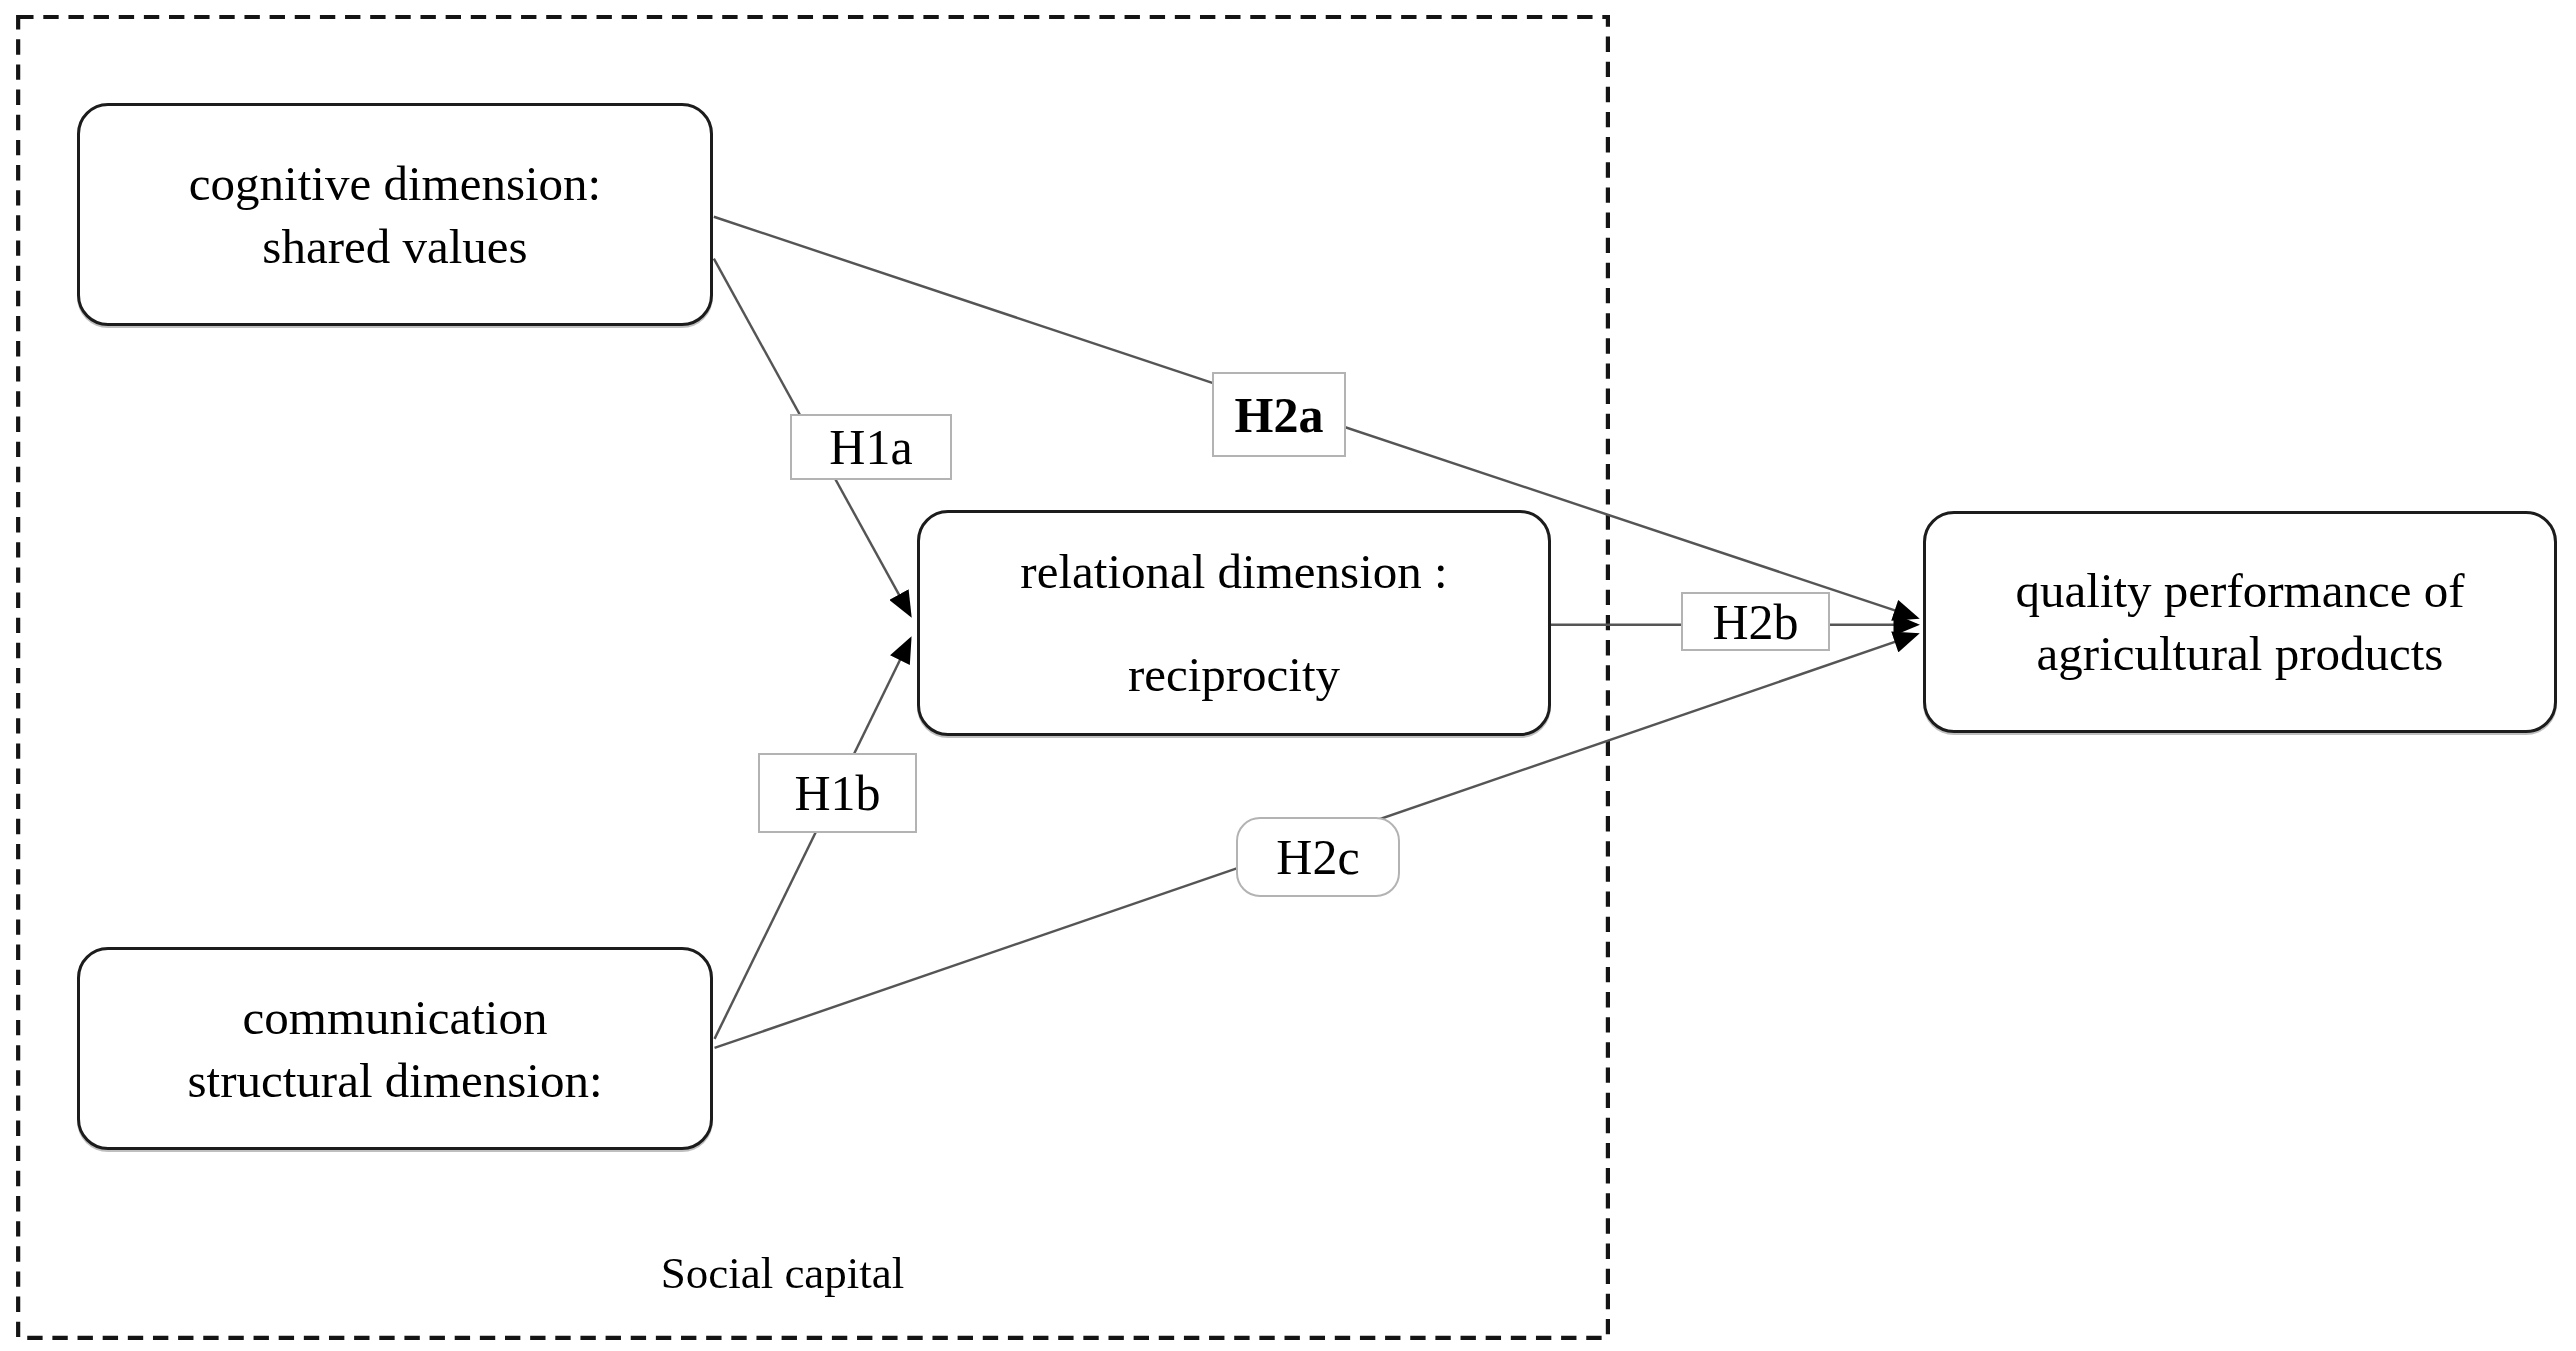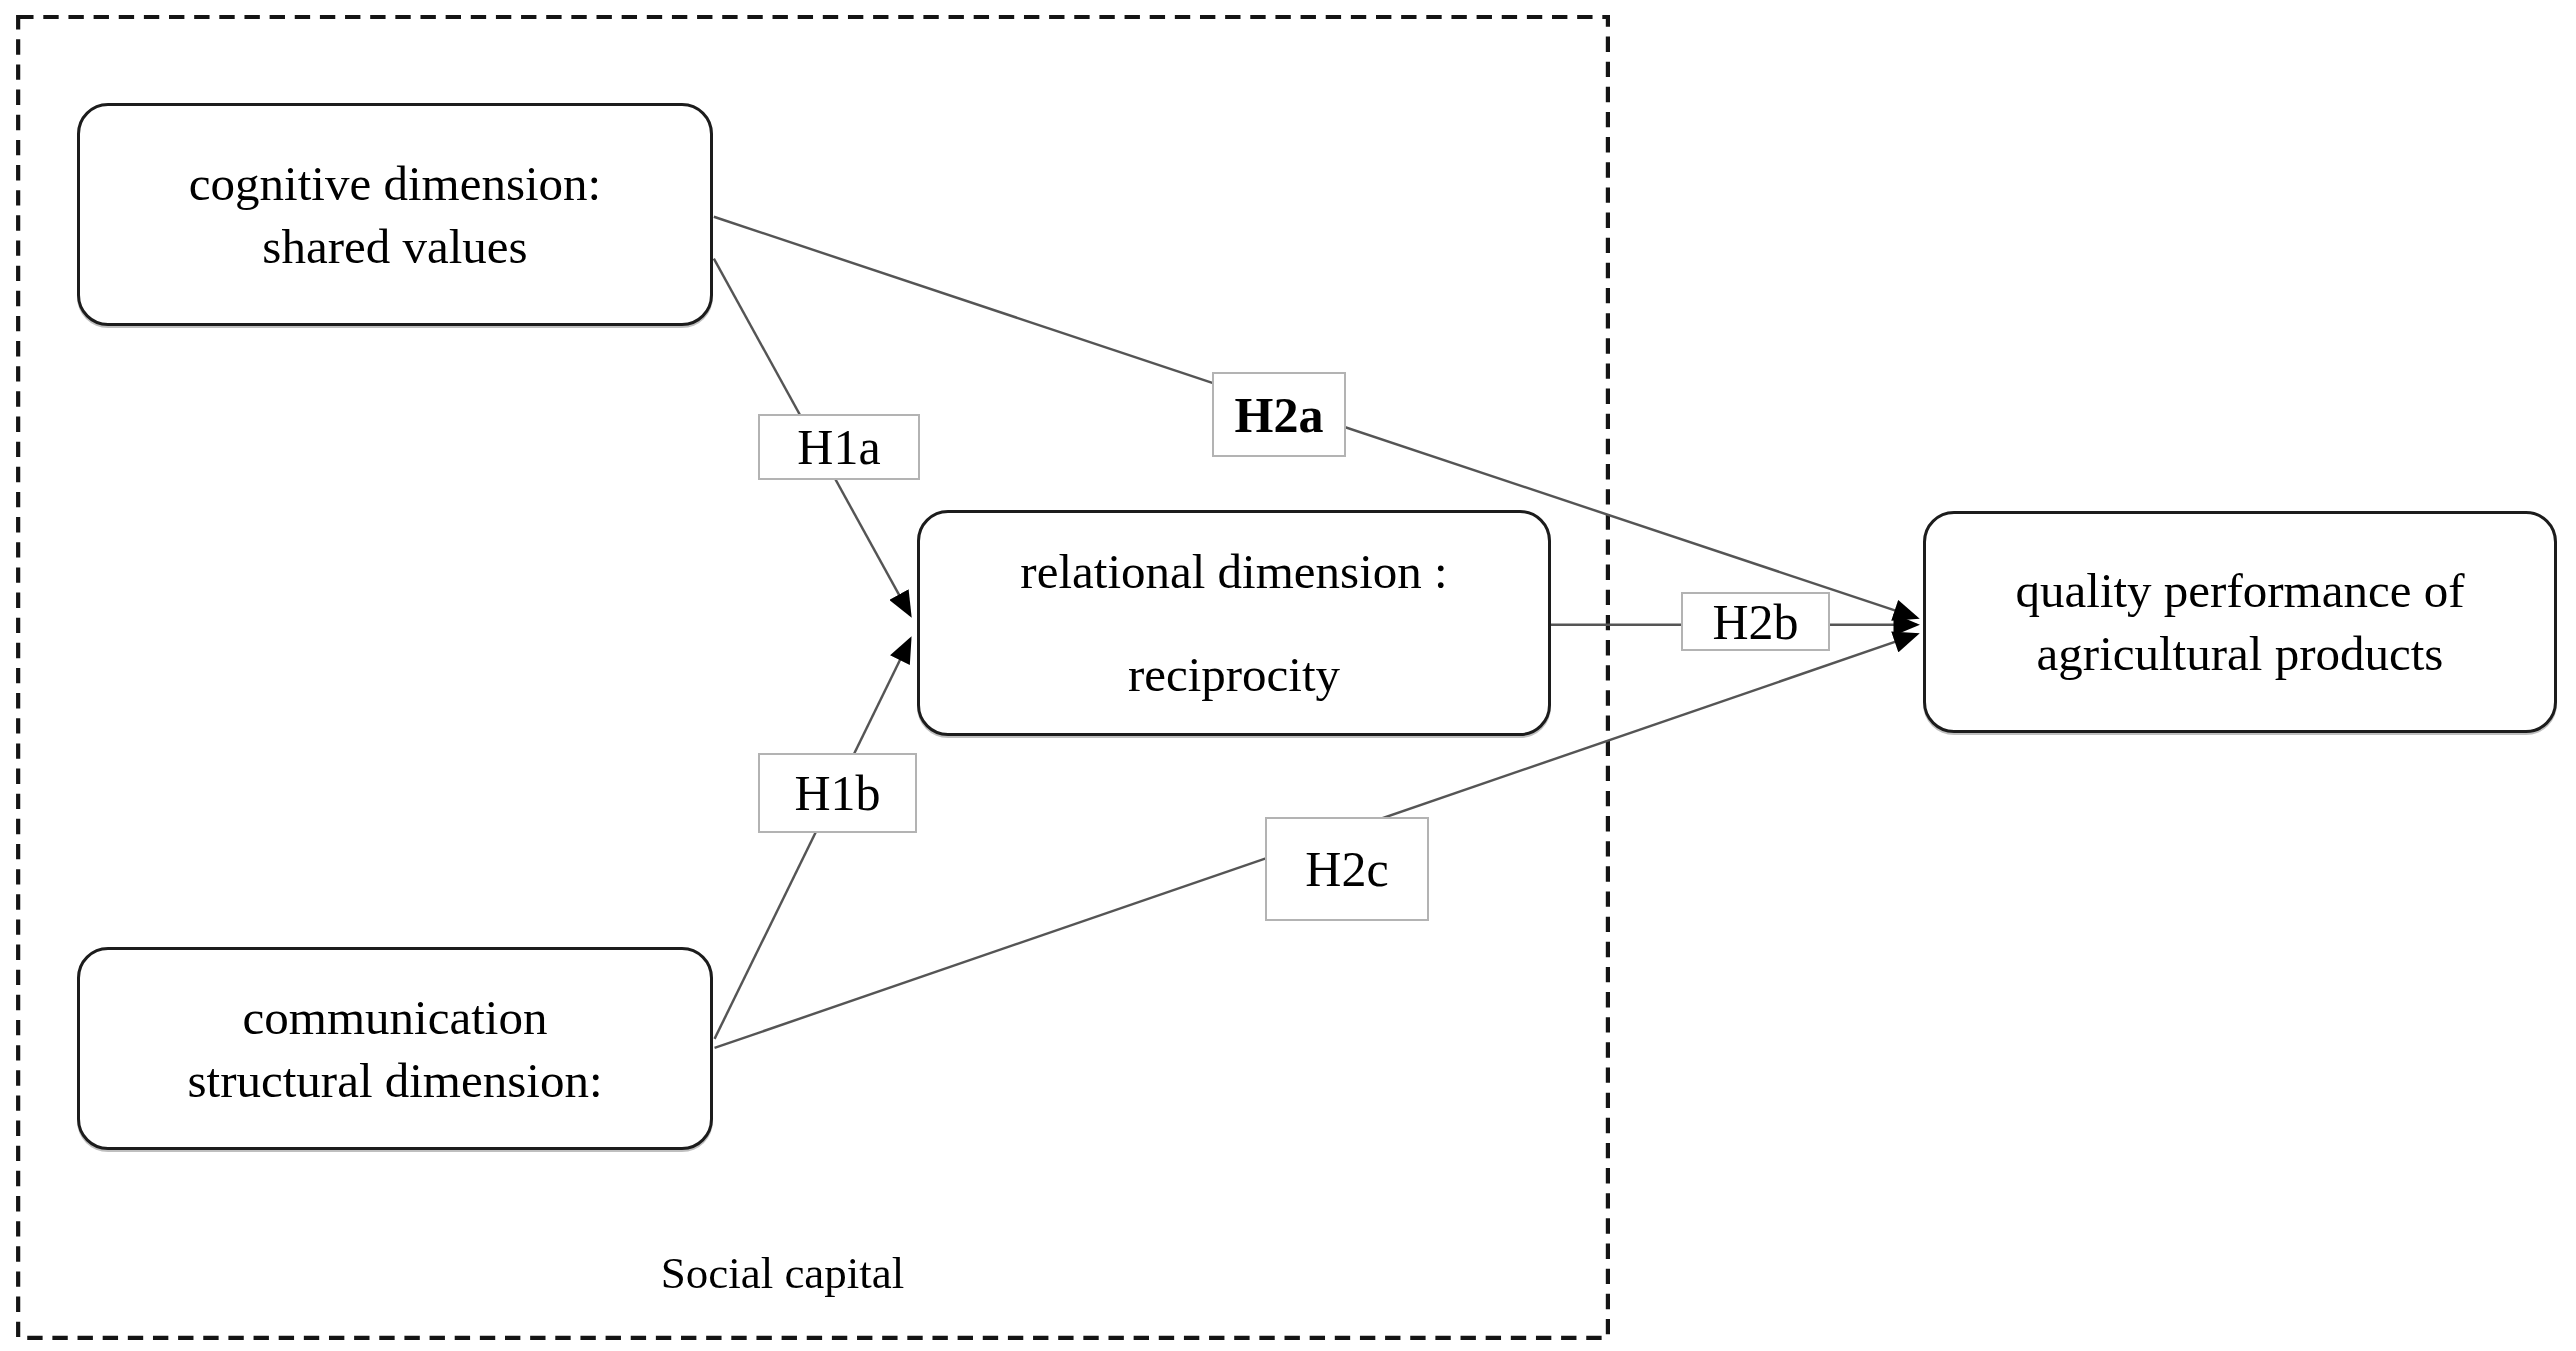--- a/index.html
+++ b/index.html
@@ -53,25 +53,25 @@
     font-size: 45px;
     line-height: 63px;
     white-space: nowrap;
   }
   
   #node-cognitive  { left: 77px;  top: 103px;  width: 636px; height: 223px; }
   #node-structural { left: 77px;  top: 947px; width: 636px; height: 203px; }
   #node-relational { left: 917px; top: 510px;  width: 634px; height: 226px; gap: 40px; }
   #node-quality    { left: 1923px; top: 511px;  width: 634px; height: 222px; }
   
-  #label-h1a { left: 758px; top: 414px;  width: 162px; height: 66px;  }
+  #label-h1a { left: 790px; top: 414px;  width: 162px; height: 66px;  }
   #label-h1b { left: 758px; top: 753px; width: 159px; height: 80px; }
   #label-h2a { left: 1212px; top: 372px;  width: 134px; height: 85px; font-weight: bold; }
   #label-h2b { left: 1681px; top: 592px;  width: 149px; height: 59px; }
-  #label-h2c { left: 1265px; top: 817px; width: 164px; height: 104px; }
+  #label-h2c { left: 1236px; top: 817px; width: 164px; height: 80px; border-radius: 24px; }
 </style>
 </head>
 <body>
 
 <div class="stage">
 
   <svg class="wires" viewBox="0 0 3688 1935" xmlns="http://www.w3.org/2000/svg">
     <defs>
       <marker id="arrowhead" viewBox="0 0 12 10" refX="10.5" refY="5" markerWidth="11" markerHeight="9" orient="auto">
         <path d="M0,0 L12,5 L0,10 z" fill="#000000"></path>

